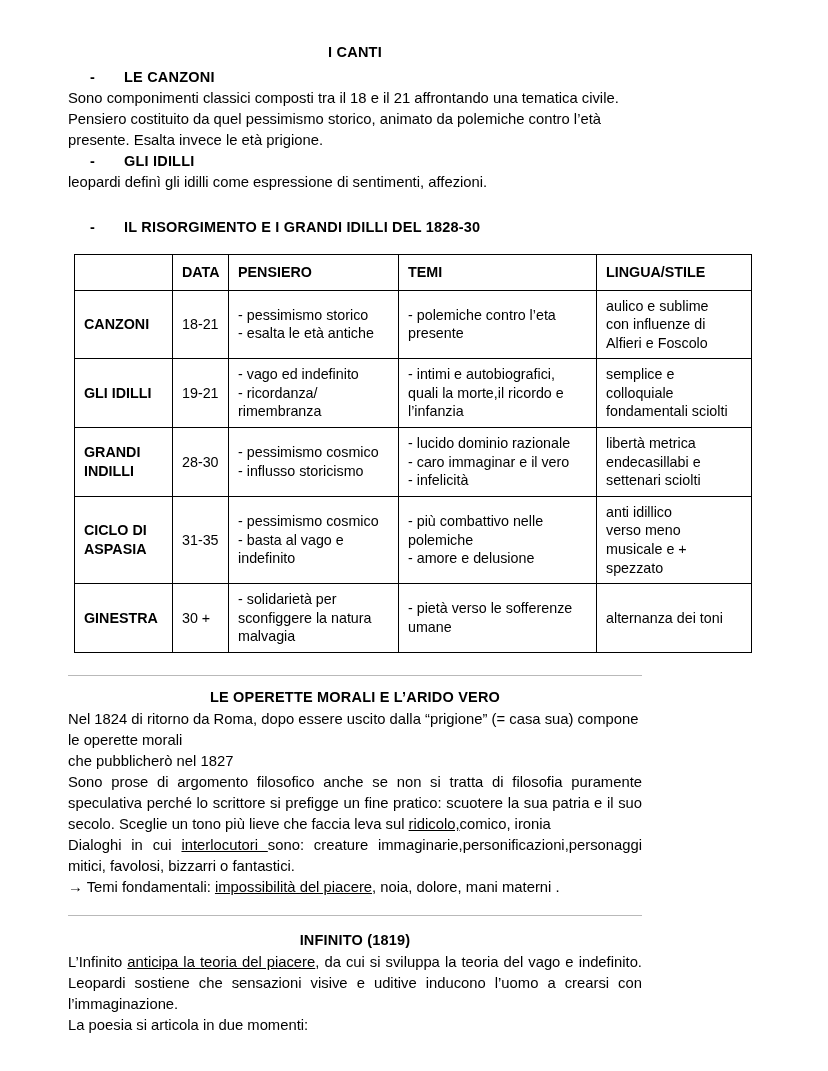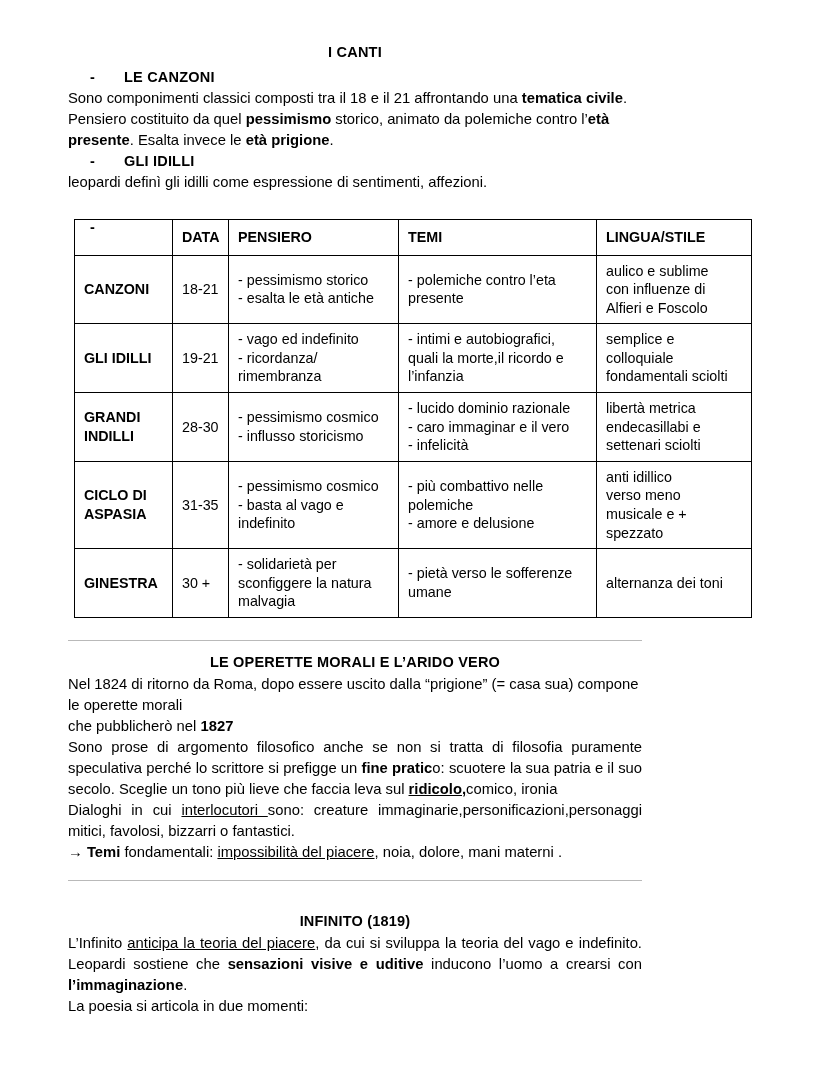--- a/index.html
+++ b/index.html
@@ -53,21 +53,21 @@
     margin: 0 0 0 0;
     text-align: left;
   }
   p.body.just {
     text-align: justify;
   }
   .nowrapline {
     font-size: 14.8px;
     line-height: 1.42;
   }
-  b { font-weight: bold; }
+  b { font-weight: normal; }
   u { text-decoration: underline; }
 
   .sec-title {
     text-align: center;
     font-weight: bold;
     font-size: 14.5px;
     letter-spacing: 0.2px;
     margin: 0 0 4px 0;
   }
   hr.rule {
@@ -127,21 +127,21 @@
     <span>da quel </span><b>pessimismo</b><span> storico, animato da polemiche contro l’</span><b>età presente</b><span>. Esalta invece le </span><b>età prigione</b><span>.</span>
   </p>
 
   <div class="bullet-head" style="margin-top:2px;">
     <span class="dash">-</span><span class="txt">GLI IDILLI</span>
   </div>
 
   <div class="nowrapline">leopardi definì gli idilli come espressione di sentimenti, affezioni.</div>
 
   <div class="bullet-head" style="margin-top:26px;">
-    <span class="dash">-</span>
+    <span class="dash">-</span><span class="txt">IL RISORGIMENTO E I GRANDI IDILLI DEL 1828-30</span>
   </div>
 
   <table class="grid">
     <colgroup>
       <col class="col-name">
         <col class="col-data">
         <col class="col-pens">
         <col class="col-temi">
         <col class="col-ling">
     </colgroup>
@@ -277,21 +277,21 @@
     <span>Dialoghi in cui </span><u>interlocutori </u><span>sono: creature immaginarie,personificazioni,personaggi mitici, favolosi, bizzarri o fantastici.</span>
   </p>
 
   <p class="body">
     <span>→ </span><b>Temi</b><span> fondamentali: </span><u>impossibilità del piacere</u><span>, noia, dolore, mani materni .</span>
   </p>
 
   <div style="height:17px;"></div>
   <hr class="rule">
 
-  <div class="sec-title" style="margin-top:32px;">INFINITO (1819)</div>
+  <div class="sec-title" style="margin-top:16px;">INFINITO (1819)</div>
 
   <p class="body just">
     <span>L’Infinito </span><u>anticipa la teoria del piacere</u><span>, da cui si sviluppa la teoria del vago e indefinito. Leopardi sostiene che </span><b>sensazioni visive e uditive</b><span> inducono l’uomo a crearsi con </span><b>l’immaginazione</b><span>.</span>
   </p>
 
   <p class="body">La poesia si articola in due momenti:</p>
 
 </div>
 
 </body></html>

